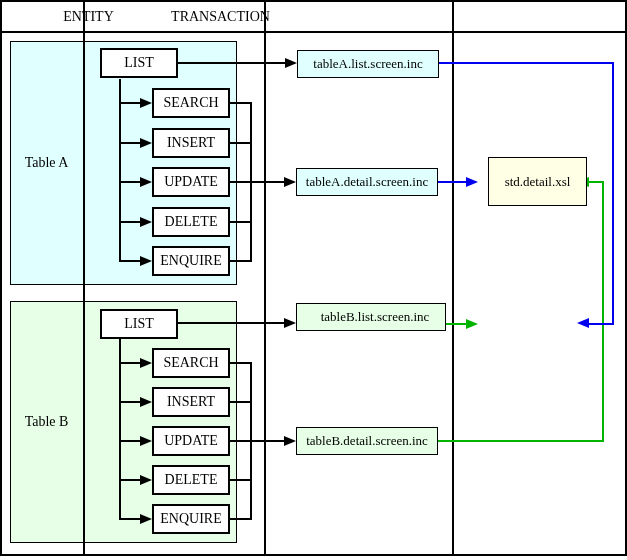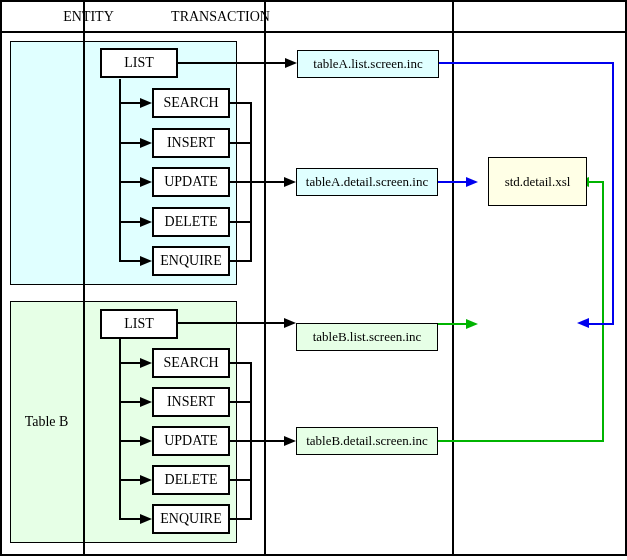--- a/index.html
+++ b/index.html
@@ -41,20 +41,21 @@
 
   <div class="outer"></div>
   <div class="grid" style="left:0;top:31px;width:627px;height:2px;"></div>
   <div class="grid" style="left:83px;top:0;width:2px;height:556px;"></div>
   <div class="grid" style="left:264px;top:0;width:2px;height:556px;"></div>
   <div class="grid" style="left:452px;top:0;width:2px;height:556px;"></div>
 
   <div class="hdr" style="left:2px;width:81px;">ENTITY</div>
   <div class="hdr" style="left:85px;width:179px;">TRANSACTION</div>
 
+  <div class="entity-label" style="left:10px;top:41px;width:73px;height:244px;">Table A</div>
   <div class="entity-label" style="left:10px;top:301px;width:73px;height:242px;">Table B</div>
 
   <div class="ln ln-green" style="left:438px;top:323px;width:28px;height:2px;"></div>
   <div class="ar ar-r-green" style="left:466px;top:319px;"></div>
   <div class="ln ln-green" style="left:438px;top:440px;width:166px;height:2px;"></div>
   <div class="ln ln-green" style="left:602px;top:181px;width:2px;height:261px;"></div>
   <div class="ln ln-green" style="left:589px;top:181px;width:13px;height:2px;"></div>
   <div class="ar ar-l-green" style="left:577px;top:177px;"></div>
 
   <div class="ln ln-blue" style="left:438px;top:62px;width:176px;height:2px;"></div>
@@ -115,18 +116,18 @@
 
   <div class="tbox" style="left:100px;top:309px;">LIST</div>
   <div class="tbox" style="left:152px;top:348px;">SEARCH</div>
   <div class="tbox" style="left:152px;top:387px;">INSERT</div>
   <div class="tbox" style="left:152px;top:426px;">UPDATE</div>
   <div class="tbox" style="left:152px;top:465px;">DELETE</div>
   <div class="tbox" style="left:152px;top:504px;">ENQUIRE</div>
 
   <div class="sbox sbox-a" style="left:297px;top:50px;">tableA.list.screen.inc</div>
   <div class="sbox sbox-a" style="left:296px;top:168px;">tableA.detail.screen.inc</div>
-  <div class="sbox sbox-b" style="left:296px;top:323px;">tableB.list.screen.inc</div>
+  <div class="sbox sbox-b" style="left:296px;top:303px;padding-left:8px;">tableB.list.screen.inc</div>
   <div class="sbox sbox-b" style="left:296px;top:427px;">tableB.detail.screen.inc</div>
 
   <div class="xbox" style="left:488px;top:157px;">std.detail.xsl</div>
 
 </div>
 
 </body></html>

